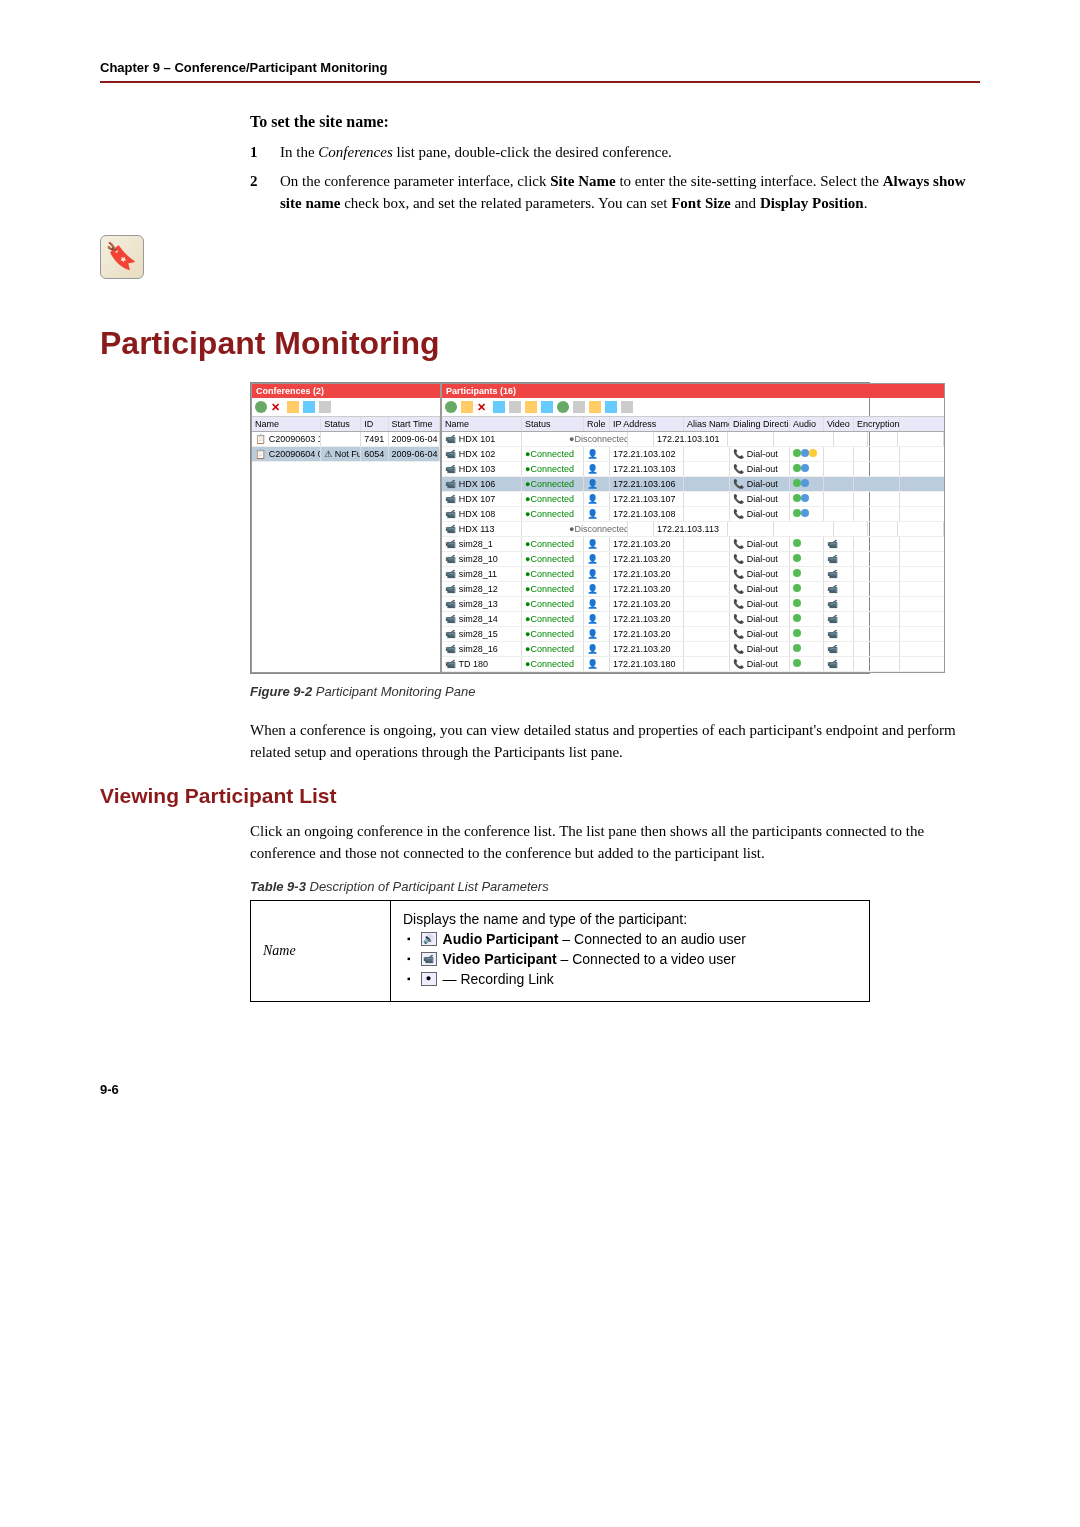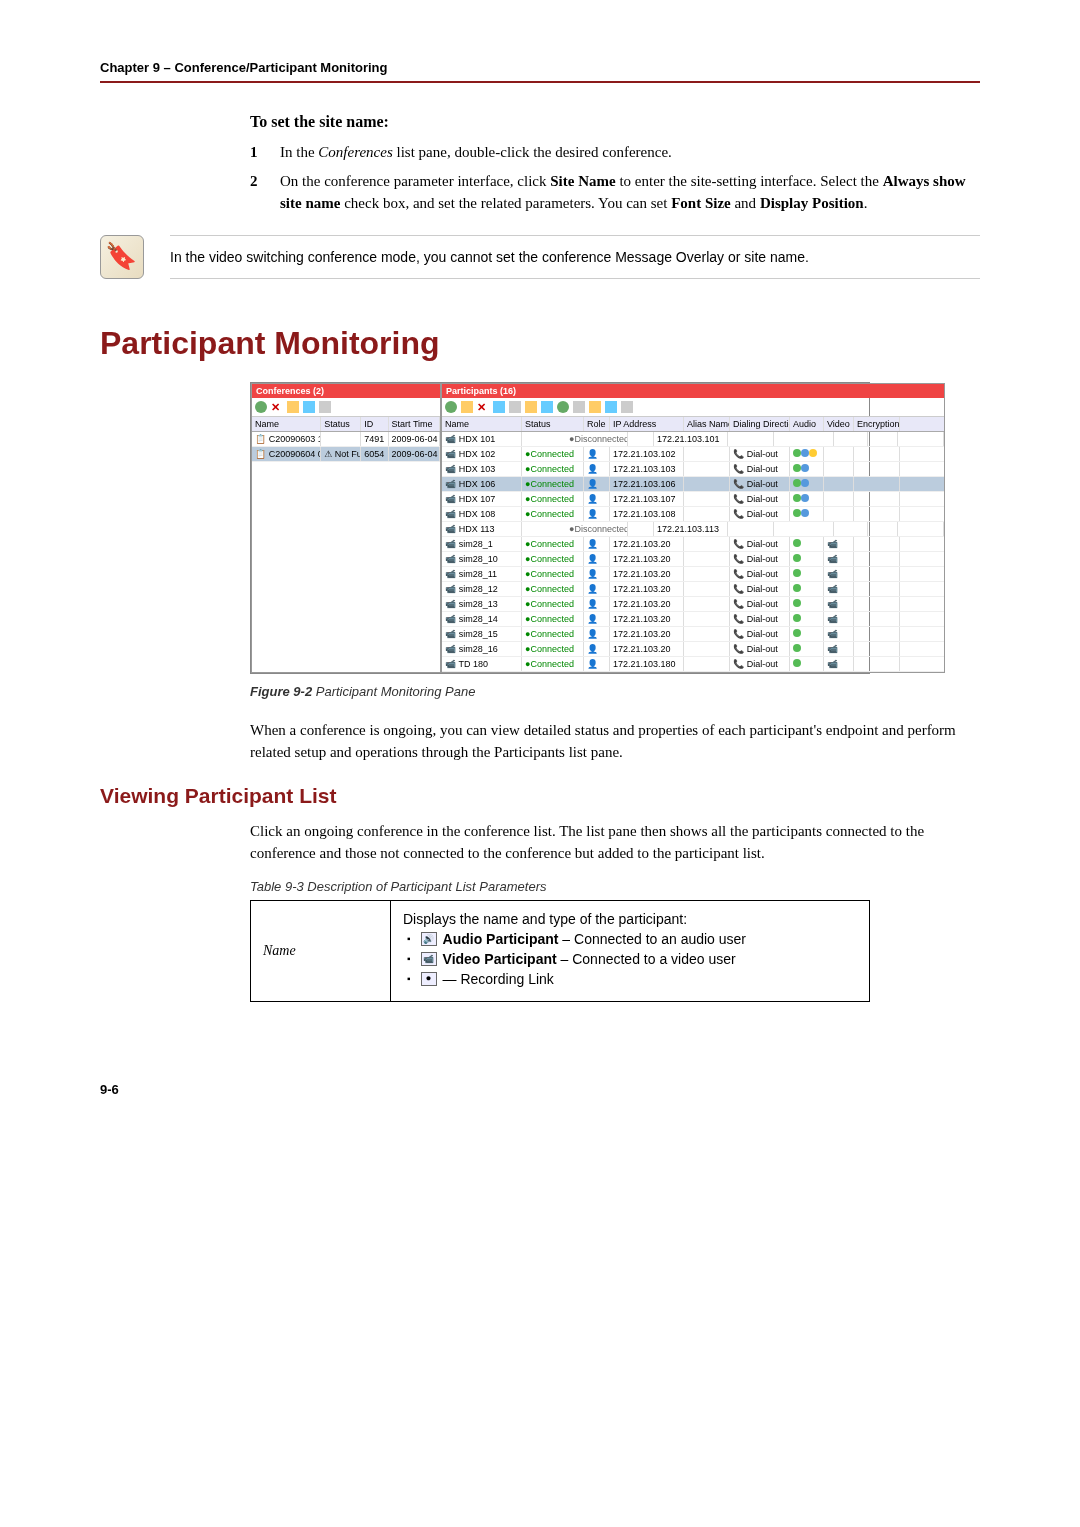--- a/index.html
+++ b/index.html
@@ -113,21 +113,21 @@
       margin-bottom: 14px;
     }
     .table-caption {
       font-family: Arial, sans-serif;
       font-style: italic;
       font-size: 13px;
       color: #333;
       margin-left: 150px;
       margin-bottom: 6px;
     }
-    .table-caption .fbold { font-weight: normal; font-style: italic; }
+    .table-caption .fbold { font-weight: bold; font-style: italic; }
     table.param-table {
       margin-left: 150px;
       border-collapse: collapse;
       width: 620px;
       font-family: Arial, sans-serif;
       font-size: 14px;
     }
     table.param-table th, table.param-table td {
       border: 1px solid #000;
       padding: 10px 12px;
@@ -203,21 +203,20 @@
     <span class="txt">
       <span>On the conference parameter interface, click </span><span class="bold">Site Name</span><span> to enter the site-setting interface. Select the </span><span class="bold">Always show site name</span><span> check box, and set the related parameters. You can set </span><span class="bold">Font Size</span><span> and </span><span class="bold">Display Position</span><span>.</span>
     </span>
   </li>
 </ol>
 
 <div class="note-block">
   <div class="note-icon">
     <div class="note-icon-circle">🔖</div>
   </div>
-  <div class="note-text">In the video switching conference mode, you cannot set the conference Message Overlay or site name.</div>
 </div>
 
 <div class="h1-title">Participant Monitoring</div>
 
 <div class="figure-container">
   <div class="screenshot">
     <div class="pane-row">
 
       <div class="pane pane-left">
         <div class="pane-header">Conferences (2)</div>

